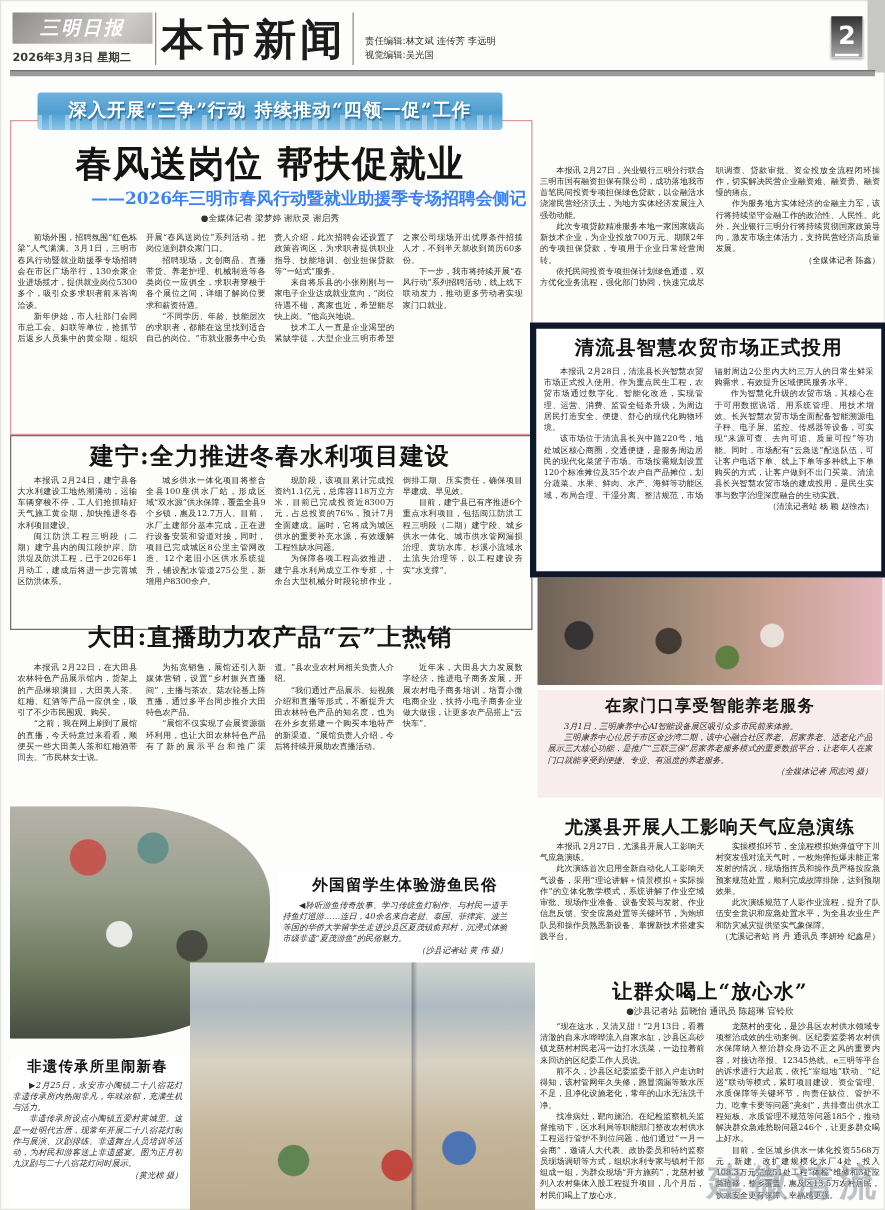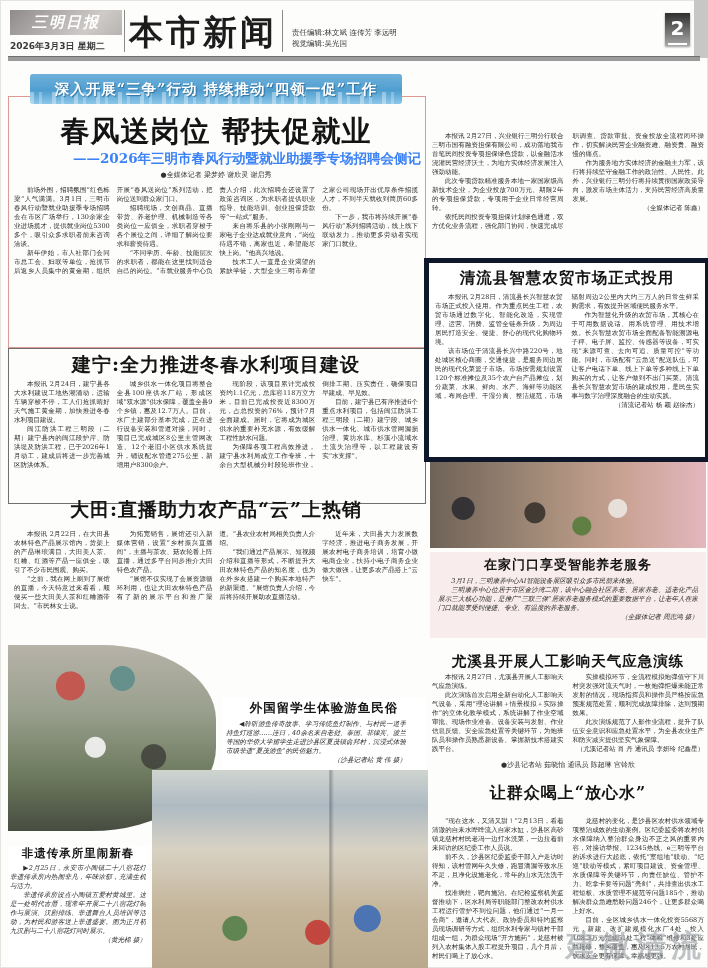--- a/index.html
+++ b/index.html
@@ -80,21 +80,21 @@
   .sig{text-align:right;text-indent:0 !important;}
   .redbox{left:424px;top:258px;width:276px;height:194px;border:5px solid #0f172a;background:#fff;z-index:2;}
   .redbox-title{margin-top:5px;font-size:15.5px;}
   .redbox-body{margin:4px 6px 0 6px;height:158px;}
   .elder-box{left:430px;top:552px;width:276px;height:86px;background:#f9ecec;}
   .elder-title{margin-top:4px;font-size:13px;}
   .elder-body{margin:3px 8px 0 8px;height:58px;}
   .youxi-title{left:430px;top:652px;width:276px;font-size:14.5px;}
   .youxi-body{left:432px;top:673px;width:272px;height:97px;}
   .water-title{left:430px;top:783px;width:276px;font-size:16px;}
-  .water-byline{left:430px;top:760px;width:276px;}
+  .water-byline{left:430px;top:804px;width:276px;}
   .water-body{left:432px;top:817px;width:272px;height:148px;}
   .watermark{left:420px;top:926px;width:286px;font-size:30px;font-weight:bold;color:#8f9499;opacity:.55;
       letter-spacing:5px;text-align:right;z-index:5;text-shadow:0 0 1px #fff;}
 </style>
 </head>
 <body>
 
 <div id="paper">
 
   <div class="abs masthead-logo">三明日报</div>

